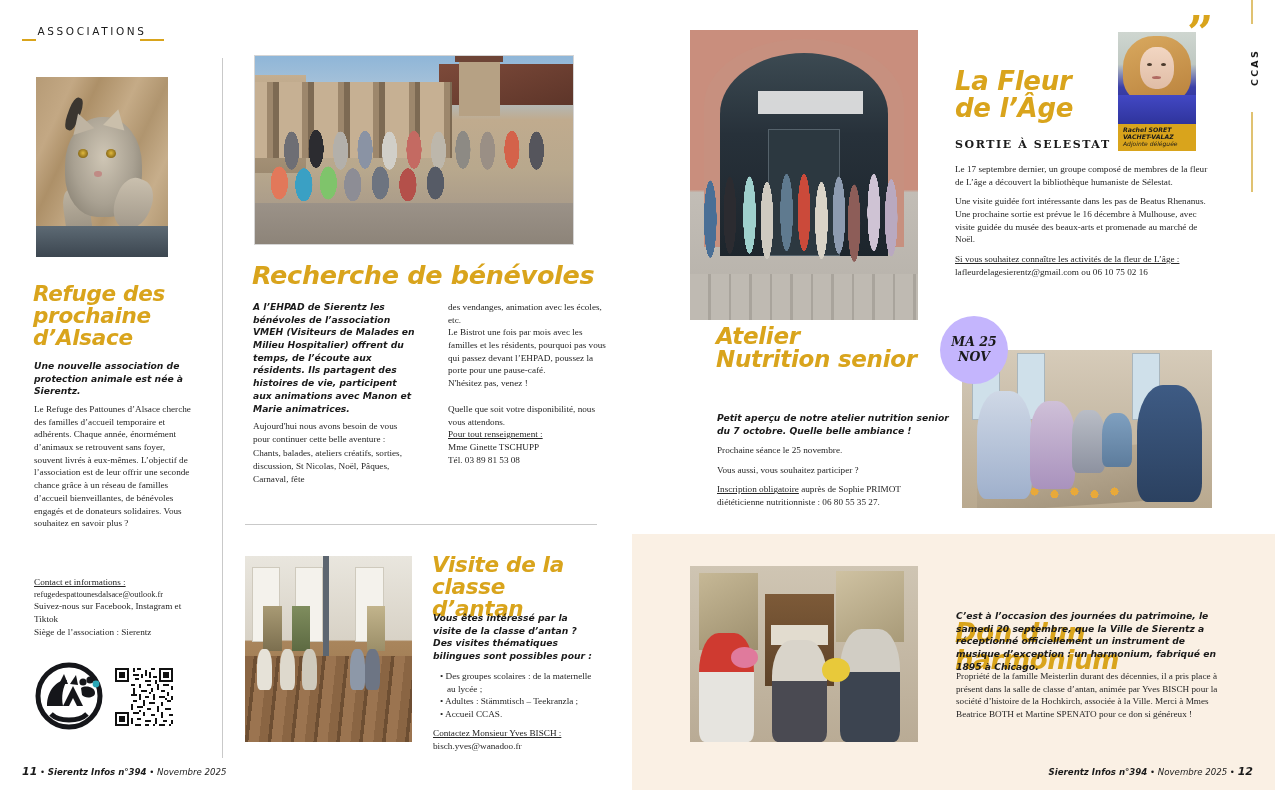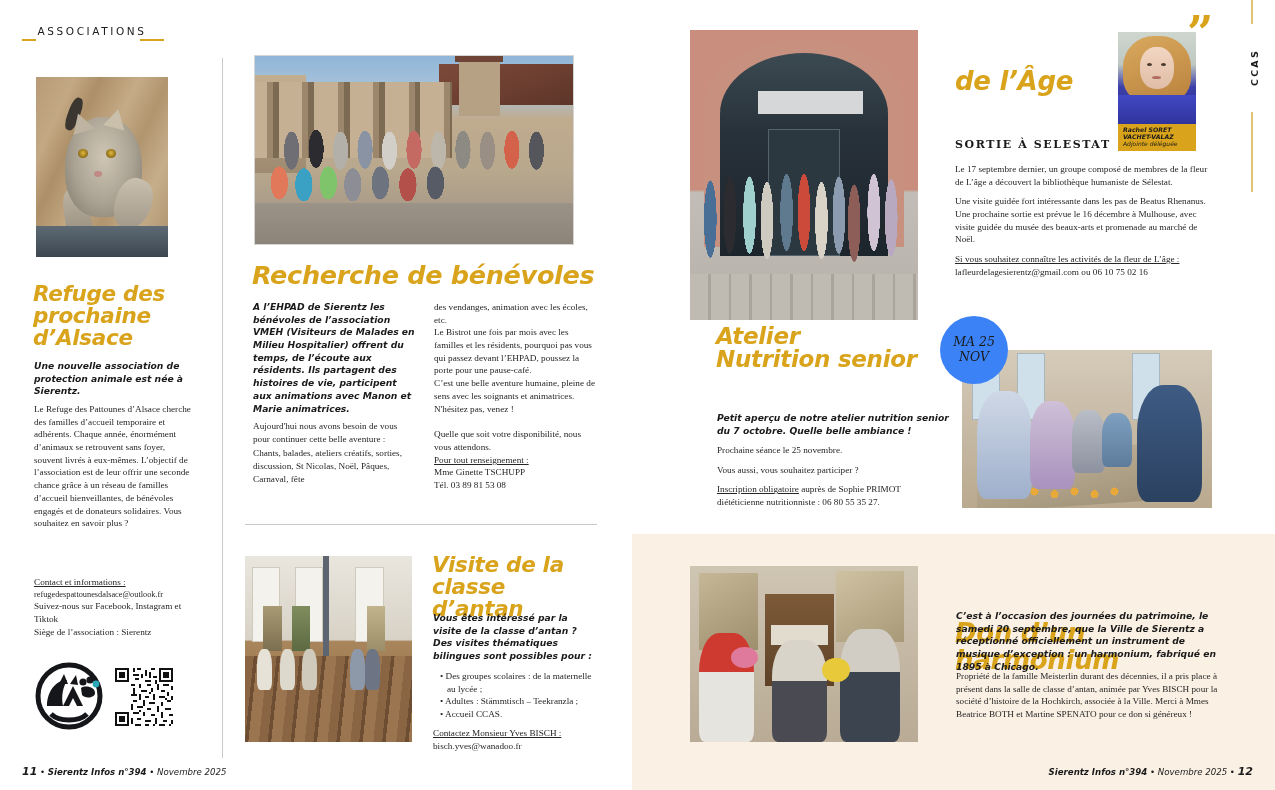--- a/index.html
+++ b/index.html
@@ -172,23 +172,23 @@
   #portrait-caption { position:absolute; left:0; top:92px; width:78px; height:27px;
     background:#d9a41c; color:#1a1a1a; padding:2px 4px 0 5px; }
   #portrait-caption .n1,#portrait-caption .n2 { font-size:6.2px; font-weight:bold; font-style:italic; line-height:1.16; }
   #portrait-caption .n3 { font-size:6px; font-style:italic; line-height:1.2; }
   #quote-mark { position:absolute; left:1187px; top:18px; width:30px; height:26px; color:#d9a41c; font-size:46px;
     font-family:"DejaVu Serif", serif; font-weight:bold; line-height:.66; }
 
   
   #date-badge {
     position:absolute; left:940px; top:316px; width:68px; height:68px; border-radius:50%;
-    background:#3b82f6; color:#1a1a1a; display:flex; flex-direction:column;
+    background:#c4b5fd; color:#1a1a1a; display:flex; flex-direction:column;
     align-items:center; justify-content:center; z-index:5;
-    font-family:"DejaVu Serif", serif; font-style:italic; font-weight:normal; font-size:12.5px; line-height:1.18;
+    font-family:"DejaVu Serif", serif; font-style:italic; font-weight:bold; font-size:12.5px; line-height:1.18;
   }
 
   
   #photo-nutrition { left:962px; top:350px; width:250px; height:158px;
     background:linear-gradient(180deg,#d6cbb9 0%,#c9bda9 40%,#b9a98f 100%); }
   #photo-nutrition .win{position:absolute;top:2%;width:11%;height:42%;background:#cfe0ea;border:1px solid #a9b6bd;}
   #photo-nutrition .n1{left:4%;} #photo-nutrition .n2{left:22%;} #photo-nutrition .n3{left:68%;}
   #photo-nutrition .table{position:absolute;left:6%;bottom:2%;width:88%;height:36%;
     background:linear-gradient(170deg,#c3b49c,#9d8e76);transform:skewY(-4deg);}
   #photo-nutrition .p{position:absolute;border-radius:40% 40% 16% 16%;}
@@ -389,24 +389,23 @@
 
       <div class="hdg" style="position:absolute; left:252px; top:262px; width:350px; font-size:25.5px;">Recherche de bénévoles</div>
 
       <div class="lead" style="position:absolute; left:253px; top:301px; width:162px;">A l’EHPAD de Sierentz les bénévoles de l’association VMEH (Visiteurs de Malades en Milieu Hospitalier) offrent du temps, de l’écoute aux résidents. Ils partagent des histoires de vie, participent aux animations avec Manon et Marie animatrices.</div>
 
       <div class="body-t" style="position:absolute; left:253px; top:420px; width:162px;">
         <p>Aujourd'hui nous avons besoin de vous pour continuer cette belle aventure :</p>
         <p style="margin-top:-5px;">Chants, balades, ateliers créatifs, sorties, discussion, St Nicolas, Noël, Pâques, Carnaval, fête</p>
       </div>
 
-      <div class="body-t" style="position:absolute; left:434px; top:301px; width:166px;">
+      <div class="body-t" style="position:absolute; left:448px; top:301px; width:166px;">
         <p style="margin-bottom:0;">des vendanges, animation avec les écoles, etc.</p>
         <p style="margin-bottom:0;">Le Bistrot une fois par mois avec les familles et les résidents, pourquoi pas vous qui passez devant l’EHPAD, poussez la porte pour une pause-café.</p>
-        <p style="margin-bottom:0;">C’est une belle aventure humaine, pleine de sens avec les soignants et animatrices.</p>
         <p style="margin-bottom:13px;">N'hésitez pas, venez !</p>
         <p style="margin-bottom:0;">Quelle que soit votre disponibilité, nous vous attendons.</p>
         <div class="u">Pour tout renseignement :</div>
         <div>Mme Ginette TSCHUPP</div>
         <div>Tél. 03 89 81 53 08</div>
       </div>
     </div>
 
     <div>
       <div class="photo" id="photo-classe">
@@ -485,20 +484,21 @@
           <div class="shirt"></div>
         </div>
         <div id="portrait-caption">
           <div class="n1">Rachel SORET</div>
           <div class="n2">VACHET-VALAZ</div>
           <div class="n3">Adjointe déléguée</div>
         </div>
       </div>
 
       <div class="hdg" style="position:absolute; left:955px; top:68px; width:180px; font-size:26px;">
+        <div>La Fleur</div>
         <div>de l’Âge</div>
       </div>
 
       <div style="position:absolute; left:955px; top:138px; width:200px; font-family:'DejaVu Serif', serif;
                   font-size:11px; font-weight:bold; letter-spacing:1.6px; color:#1a1a1a;">SORTIE À SELESTAT</div>
 
       <div class="body-t" style="position:absolute; left:955px; top:163px; width:258px;">
         <p>Le 17 septembre dernier, un groupe composé de membres de la fleur de L’âge a découvert la bibliothèque humaniste de Sélestat.</p>
         <p>Une visite guidée fort intéressante dans les pas de Beatus Rhenanus. Une prochaine sortie est prévue le 16 décembre à Mulhouse, avec visite guidée du musée des beaux-arts et promenade au marché de Noël.</p>
         <div class="u">Si vous souhaitez connaître les activités de la fleur de L’âge :</div>

